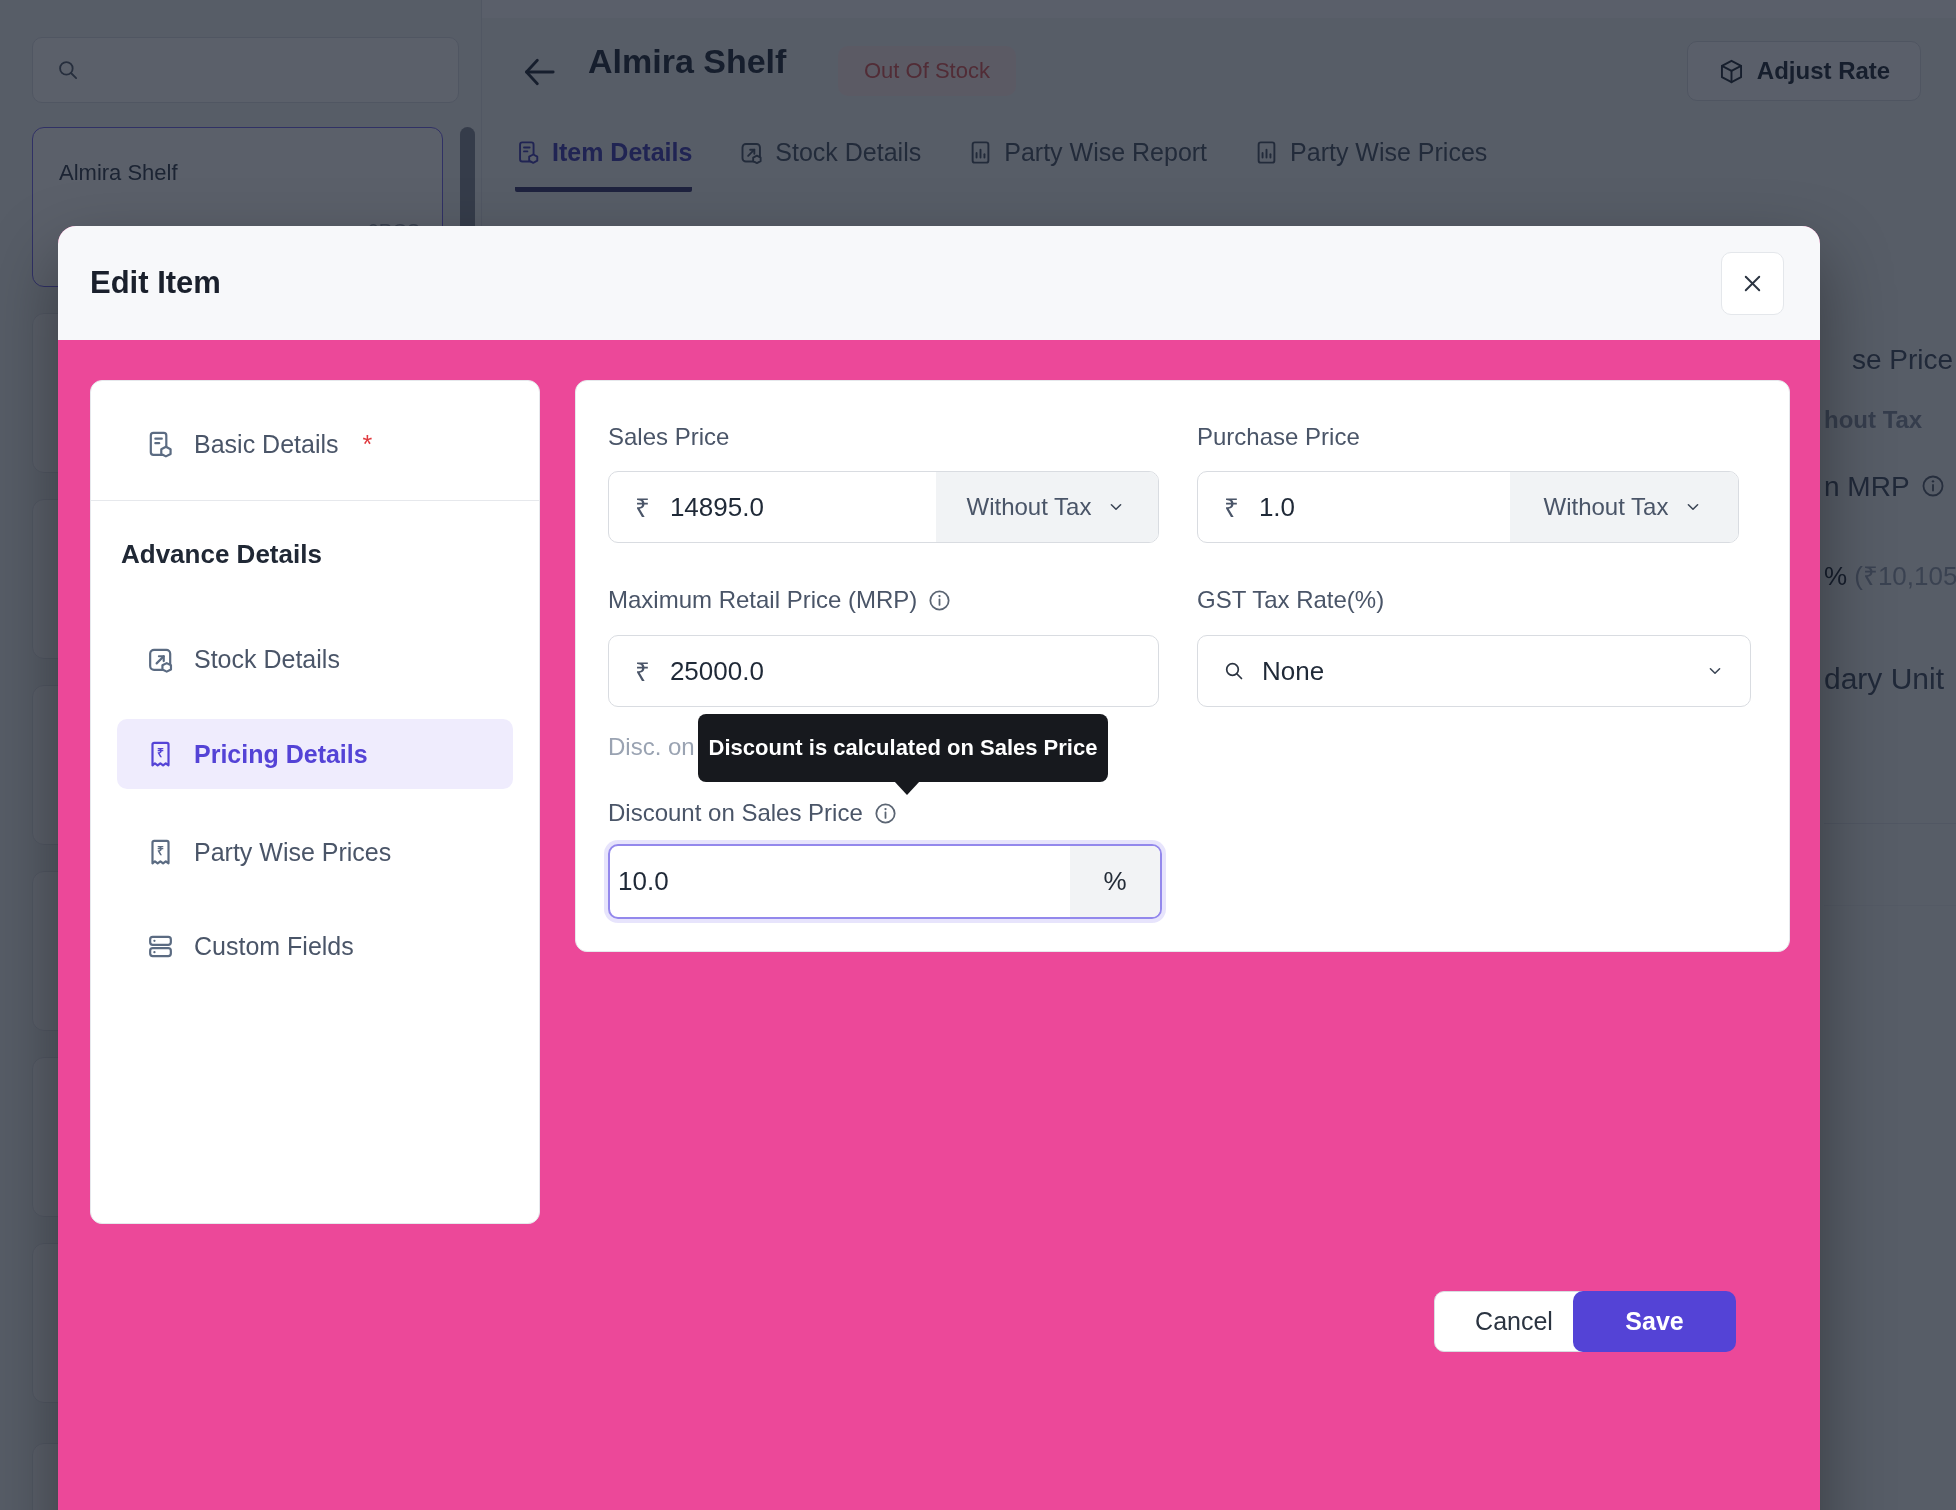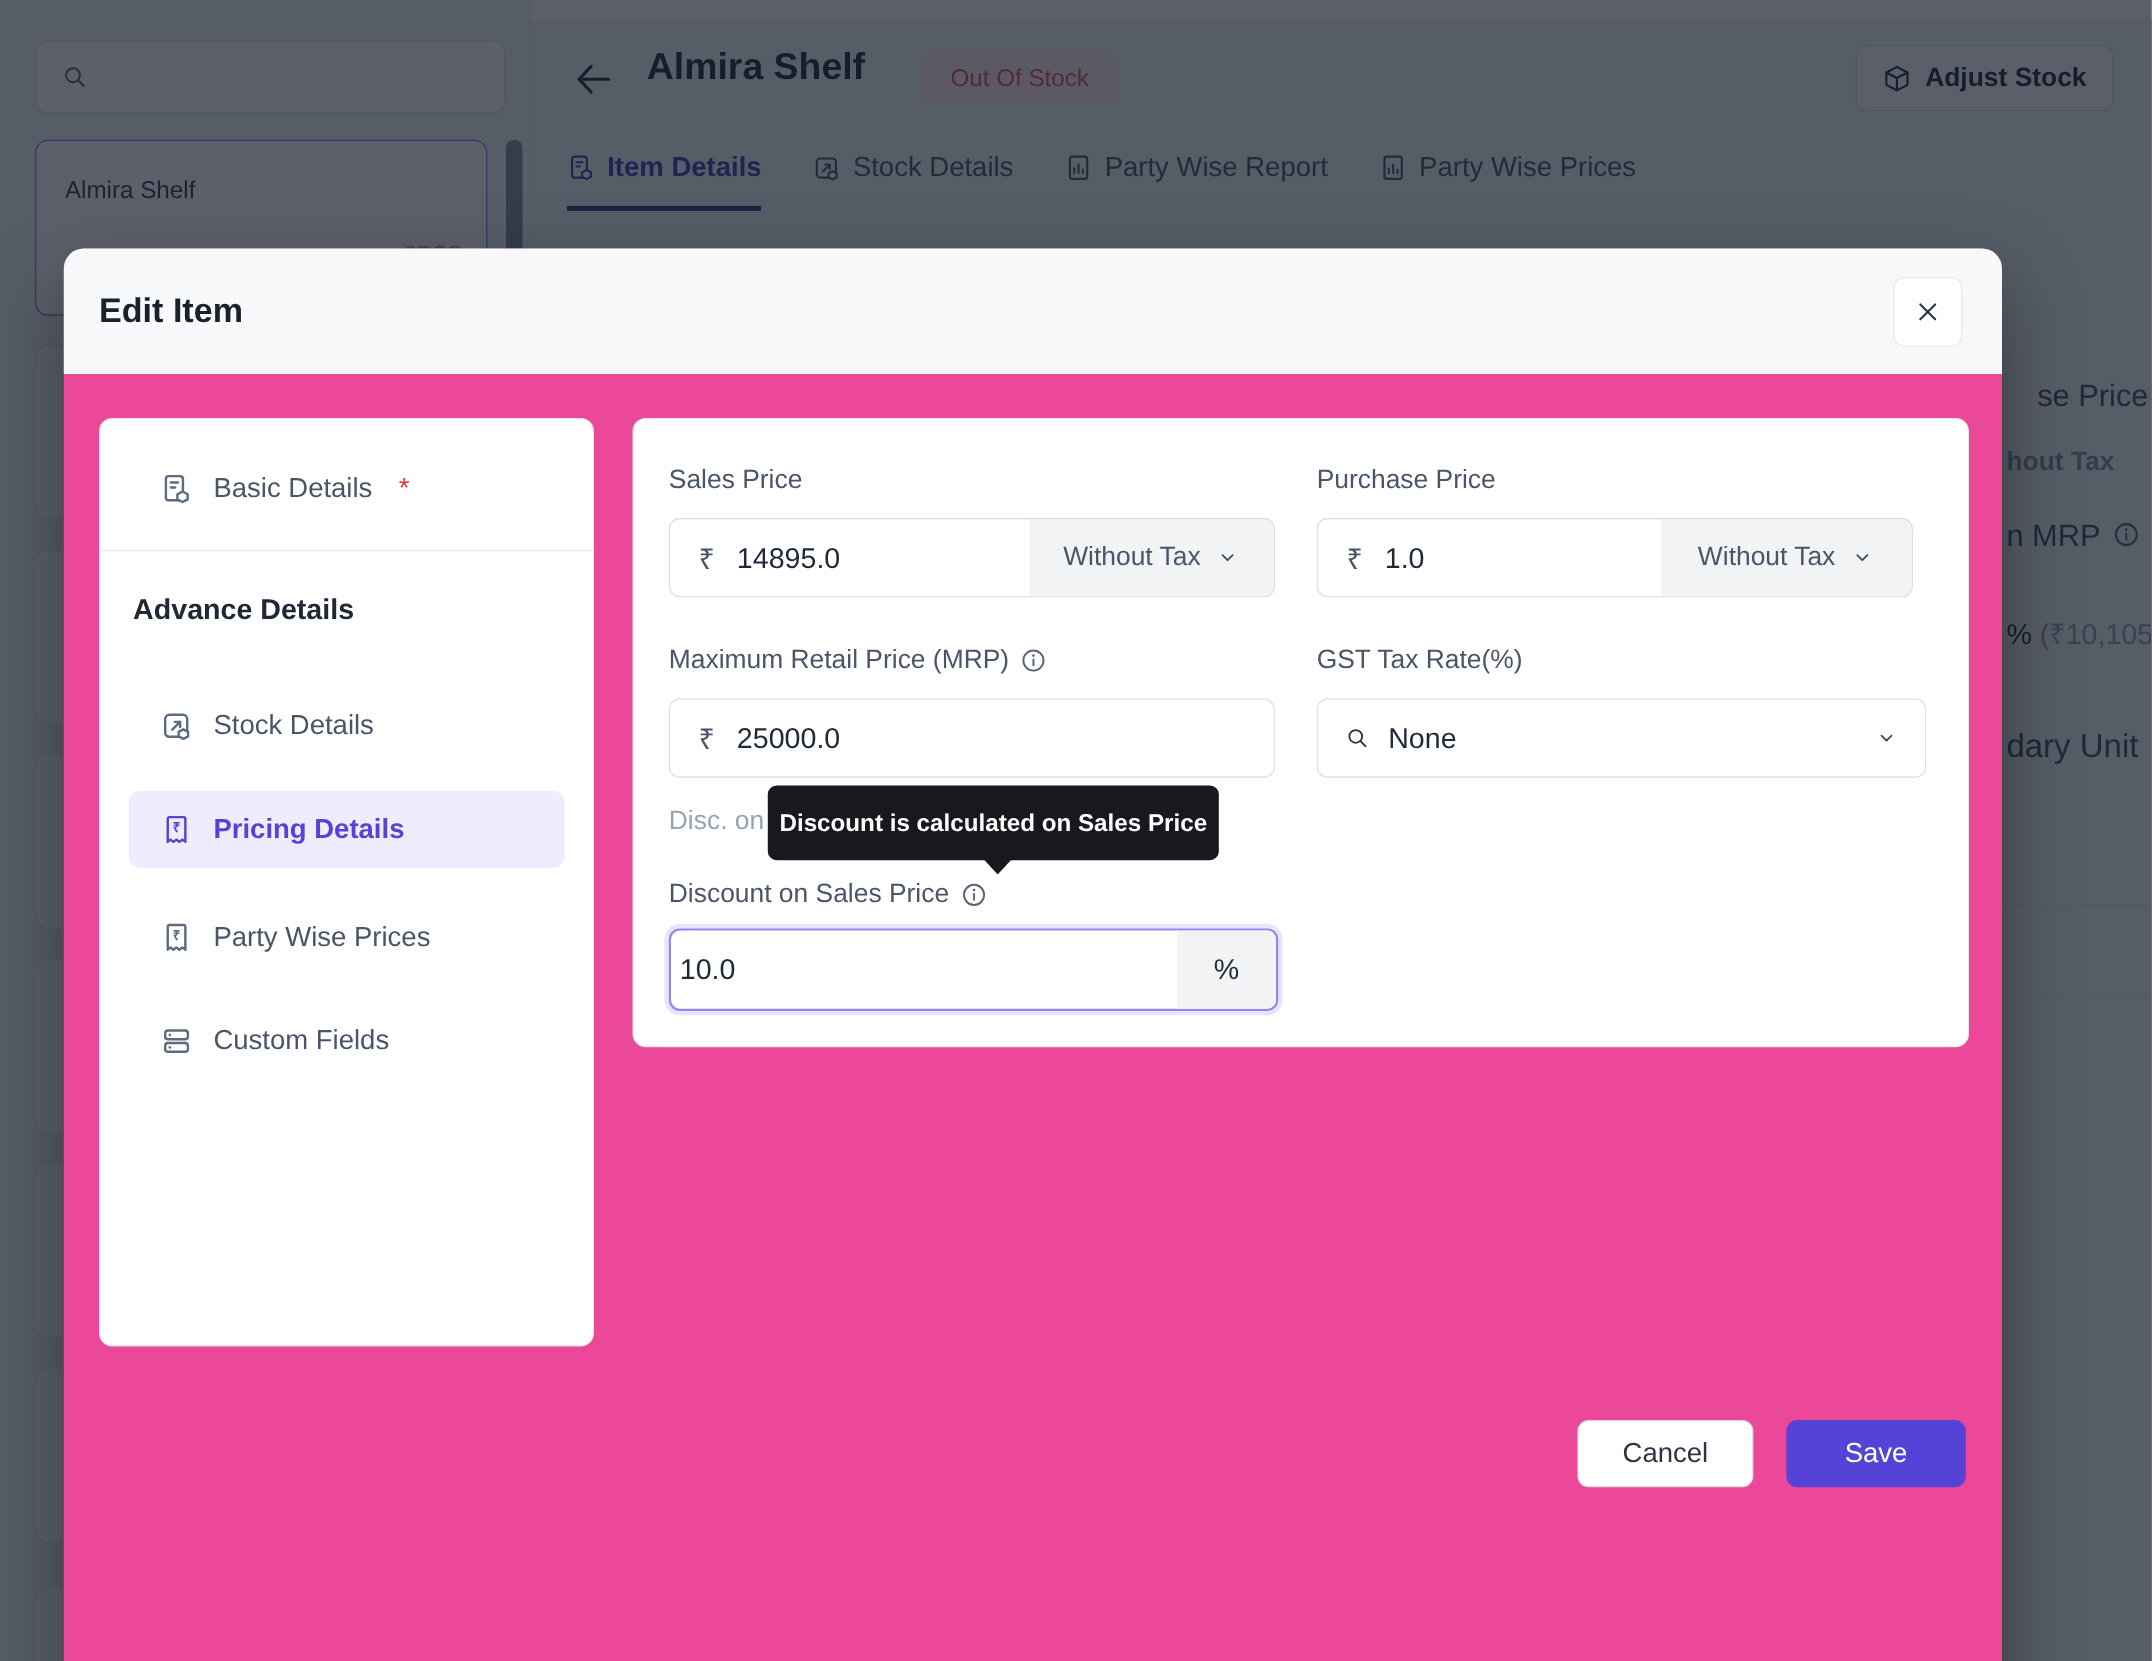--- a/index.html
+++ b/index.html
@@ -65,21 +65,21 @@
 
   .tooltip { position:absolute; left:122px; top:333px; width:410px; height:68px; background:#17191e; border-radius:8px; color:#fff; font-size:22px; font-weight:600; display:flex; align-items:center; justify-content:center; z-index:5; }
   .tooltip .arrow { position:absolute; left:196px; bottom:-13px; width:0; height:0; border-left:13px solid transparent; border-right:13px solid transparent; border-top:14px solid #17191e; }
 
   .discount-input { position:absolute; left:32px; top:463px; width:554px; height:75px; border:2px solid #9388ec; border-radius:10px; box-shadow:0 0 0 4px rgba(124,108,240,0.18); background:#fff; display:flex; overflow:hidden; }
   .discount-input .input-val { padding-left:8px; }
   .pct-seg { width:90px; background:#f2f3f5; display:flex; align-items:center; justify-content:center; font-size:26px; color:#242c38; }
 
   .btn { position:absolute; top:1065px; height:61px; border-radius:10px; display:flex; align-items:center; justify-content:center; font-size:25px; }
   .btn-cancel { left:1376px; width:160px; background:#fff; border:1px solid #d9dce1; color:#2b3441; }
-  .btn-save { left:1566px; width:163px; background:#5443d6; color:#fff; font-weight:normal; }
+  .btn-save { left:1515px; width:163px; background:#5443d6; color:#fff; font-weight:bold; }
 </style>
 </head>
 <body>
 
 <svg width="0" height="0" style="position:absolute">
   <defs>
     <symbol id="i-search" viewBox="0 0 24 24">
         <circle cx="10.5" cy="10.5" r="5.8"></circle>
         <line x1="15" y1="15" x2="19.5" y2="19.5"></line>
       </symbol>
@@ -178,21 +178,21 @@
     <svg class="icon" width="40" height="40">
         <use href="#i-back"></use>
       </svg>
   </div>
   <div class="page-title">Almira Shelf</div>
   <div class="status-badge">Out Of Stock</div>
   <div class="adjust-btn">
     <svg class="icon" width="27" height="27">
         <use href="#i-box"></use>
       </svg>
-    <span>Adjust Stock</span>
+    <span>Adjust Rate</span>
   </div>
 
   <div class="tabs">
     <div class="tab active">
       <svg class="icon">
           <use href="#i-doc-box"></use>
         </svg>
       <span>Item Details</span>
     </div>
     <div class="tab">

